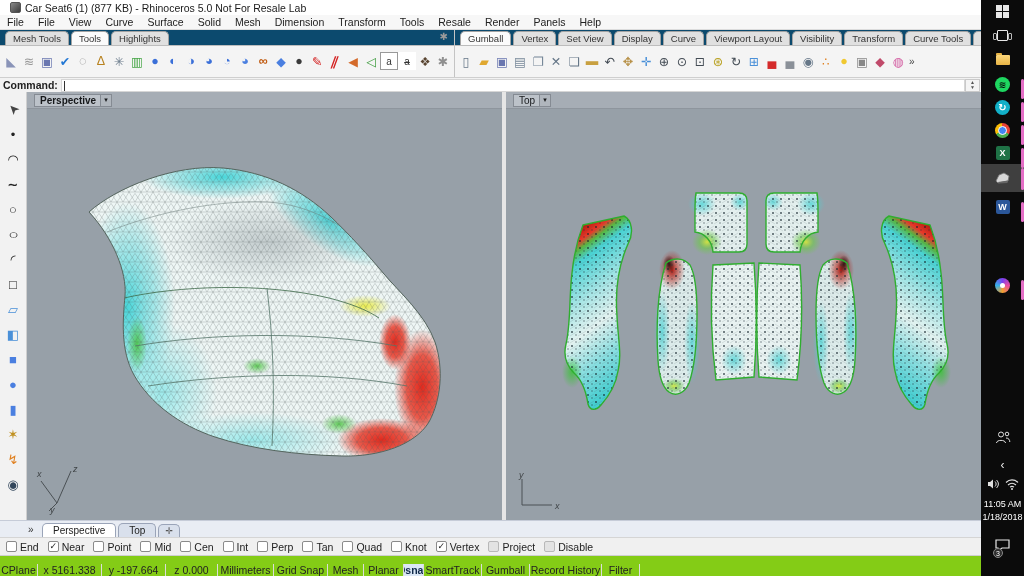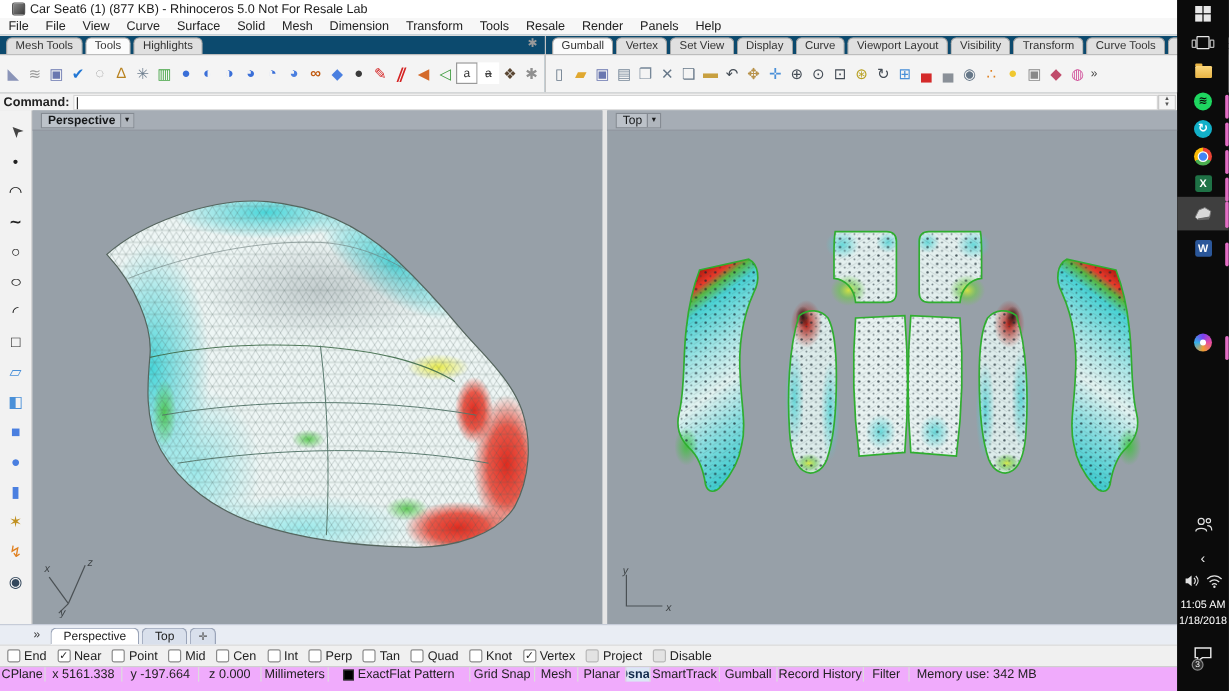--- a/index.html
+++ b/index.html
@@ -60,21 +60,21 @@
   .vtab.active{background:#fff;margin-left:18px}
   .vtab-add{padding:1px 6px;border:1px solid #9aa4b8;border-bottom:none;border-radius:5px 5px 0 0;background:#d9e0ec;font-size:9px;color:#555}
 
   
   .osnaprow{height:18px;background:#f0f0f0;display:flex;align-items:center;padding-left:6px;font-size:10.5px;border-top:1px solid #d5d5d5;flex:none}
   .os-item{display:flex;align-items:center;margin-right:9px;cursor:default}
   .os-box{width:11px;height:11px;background:#fff;border:1px solid #8a8a8a;border-radius:2px;margin-right:3px;display:flex;align-items:center;justify-content:center;font-size:9px;line-height:9px;color:#222}
   .os-item.dim .os-box{background:#e3e3e3;border-color:#b8b8b8}
 
   
-  .statusbar{height:21px;background:#f0abfc;border-top:1px solid #cfcfcf;display:flex;align-items:flex-start;font-size:10.5px;color:#222;flex:none}
+  .statusbar{height:21px;background:#84cc16;border-top:1px solid #cfcfcf;display:flex;align-items:flex-end;font-size:10.5px;color:#222;flex:none}
   .sc{display:flex;align-items:center;justify-content:center;border-right:1px solid #dcdcdc;padding:0 2px;white-space:nowrap;overflow:hidden}
   .w38{width:38px}.w64{width:64px}.w52{width:52px}.w56{width:56px}.w118{width:118px}
   .w54{width:54px}.w36{width:36px}.w40{width:40px}.w42{width:20px}.w58{width:58px}.w48{width:48px}.w72{width:72px}
   .sc.mem{flex:1;justify-content:flex-start;padding-left:6px;border-right:none}
   .sc.osnap-on{background:#dbe7f5;font-weight:bold;color:#10294a}
   .layer-swatch{width:9px;height:9px;background:#000;border:1px solid #333;margin-right:3px;flex:none}
 
   
   .taskbar{width:43px;height:576px;background:#0b0b0b;position:relative;color:#e8e8e8;flex:none}
   .tk{position:absolute;left:0;width:43px;display:flex;justify-content:center;cursor:default}
@@ -455,33 +455,28 @@
           <span>Disable</span>
         </span>
   </div>
 
   <div class="statusbar">
     <span class="sc w38">CPlane</span>
     <span class="sc w64">x 5161.338</span>
     <span class="sc w64">y -197.664</span>
     <span class="sc w52">z 0.000</span>
     <span class="sc w56">Millimeters</span>
-    <span class="sc w118">
-          <span class="layer-swatch"></span>
-          <span>ExactFlat Pattern</span>
-        </span>
     <span class="sc w54">Grid Snap</span>
     <span class="sc w36">Mesh</span>
     <span class="sc w40">Planar</span>
     <span class="sc w42 osnap-on">Osnap</span>
     <span class="sc w58">SmartTrack</span>
     <span class="sc w48">Gumball</span>
     <span class="sc w72">Record History</span>
     <span class="sc w38">Filter</span>
-    <span class="sc mem">Memory use: 342 MB</span>
   </div>
 </div>
 
 <div class="taskbar">
   <div class="tk" style="top:5px">
         <span class="win-logo">
           <span></span>
           <span></span>
           <span></span>
           <span></span>

